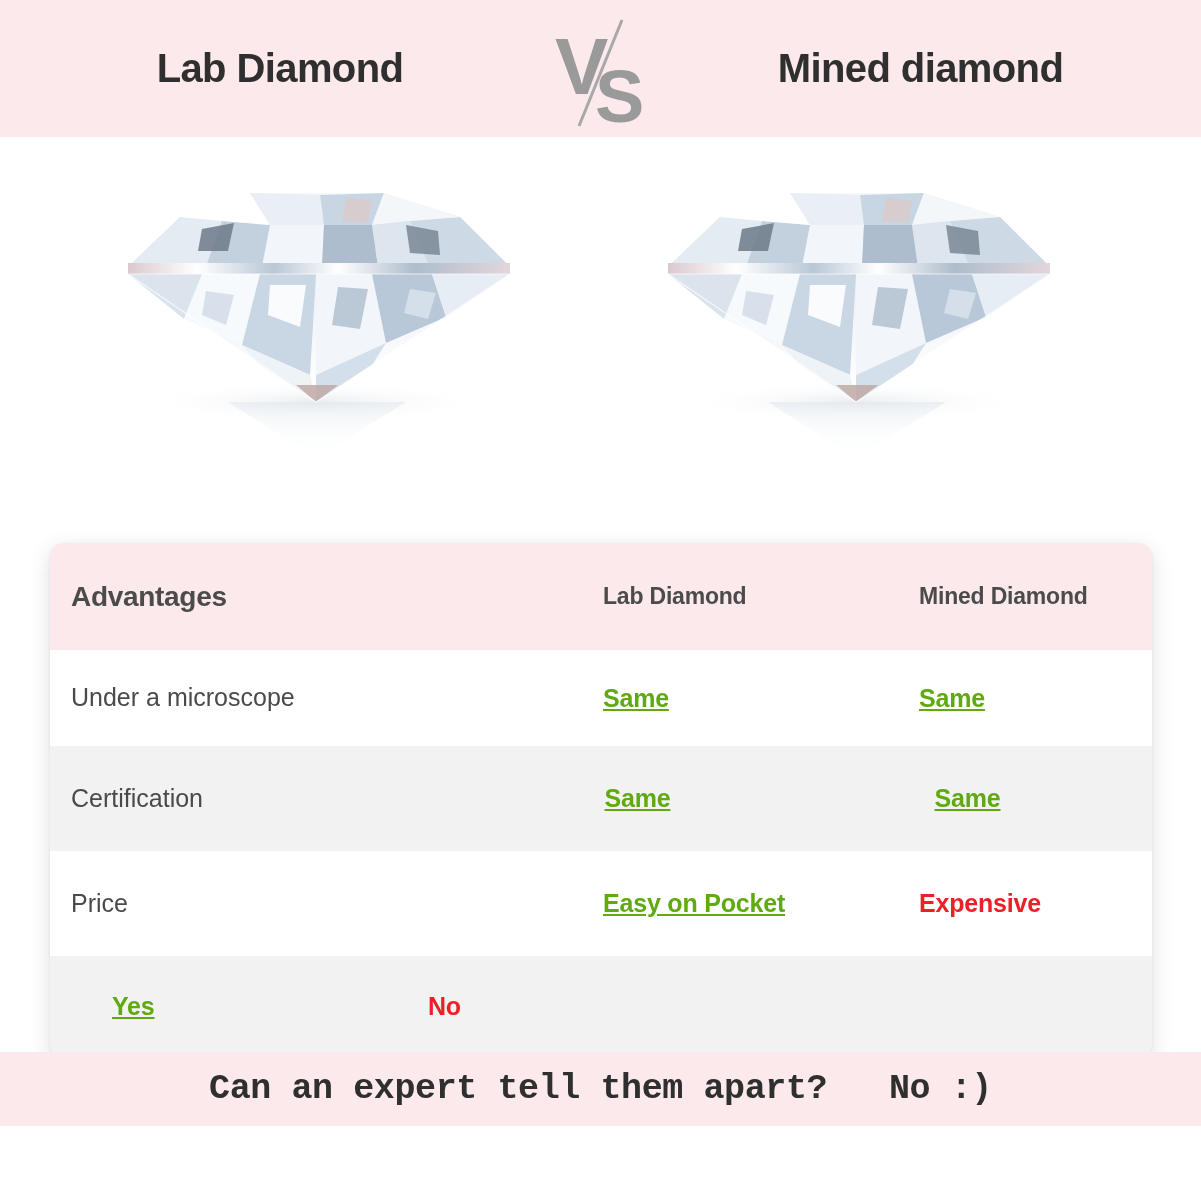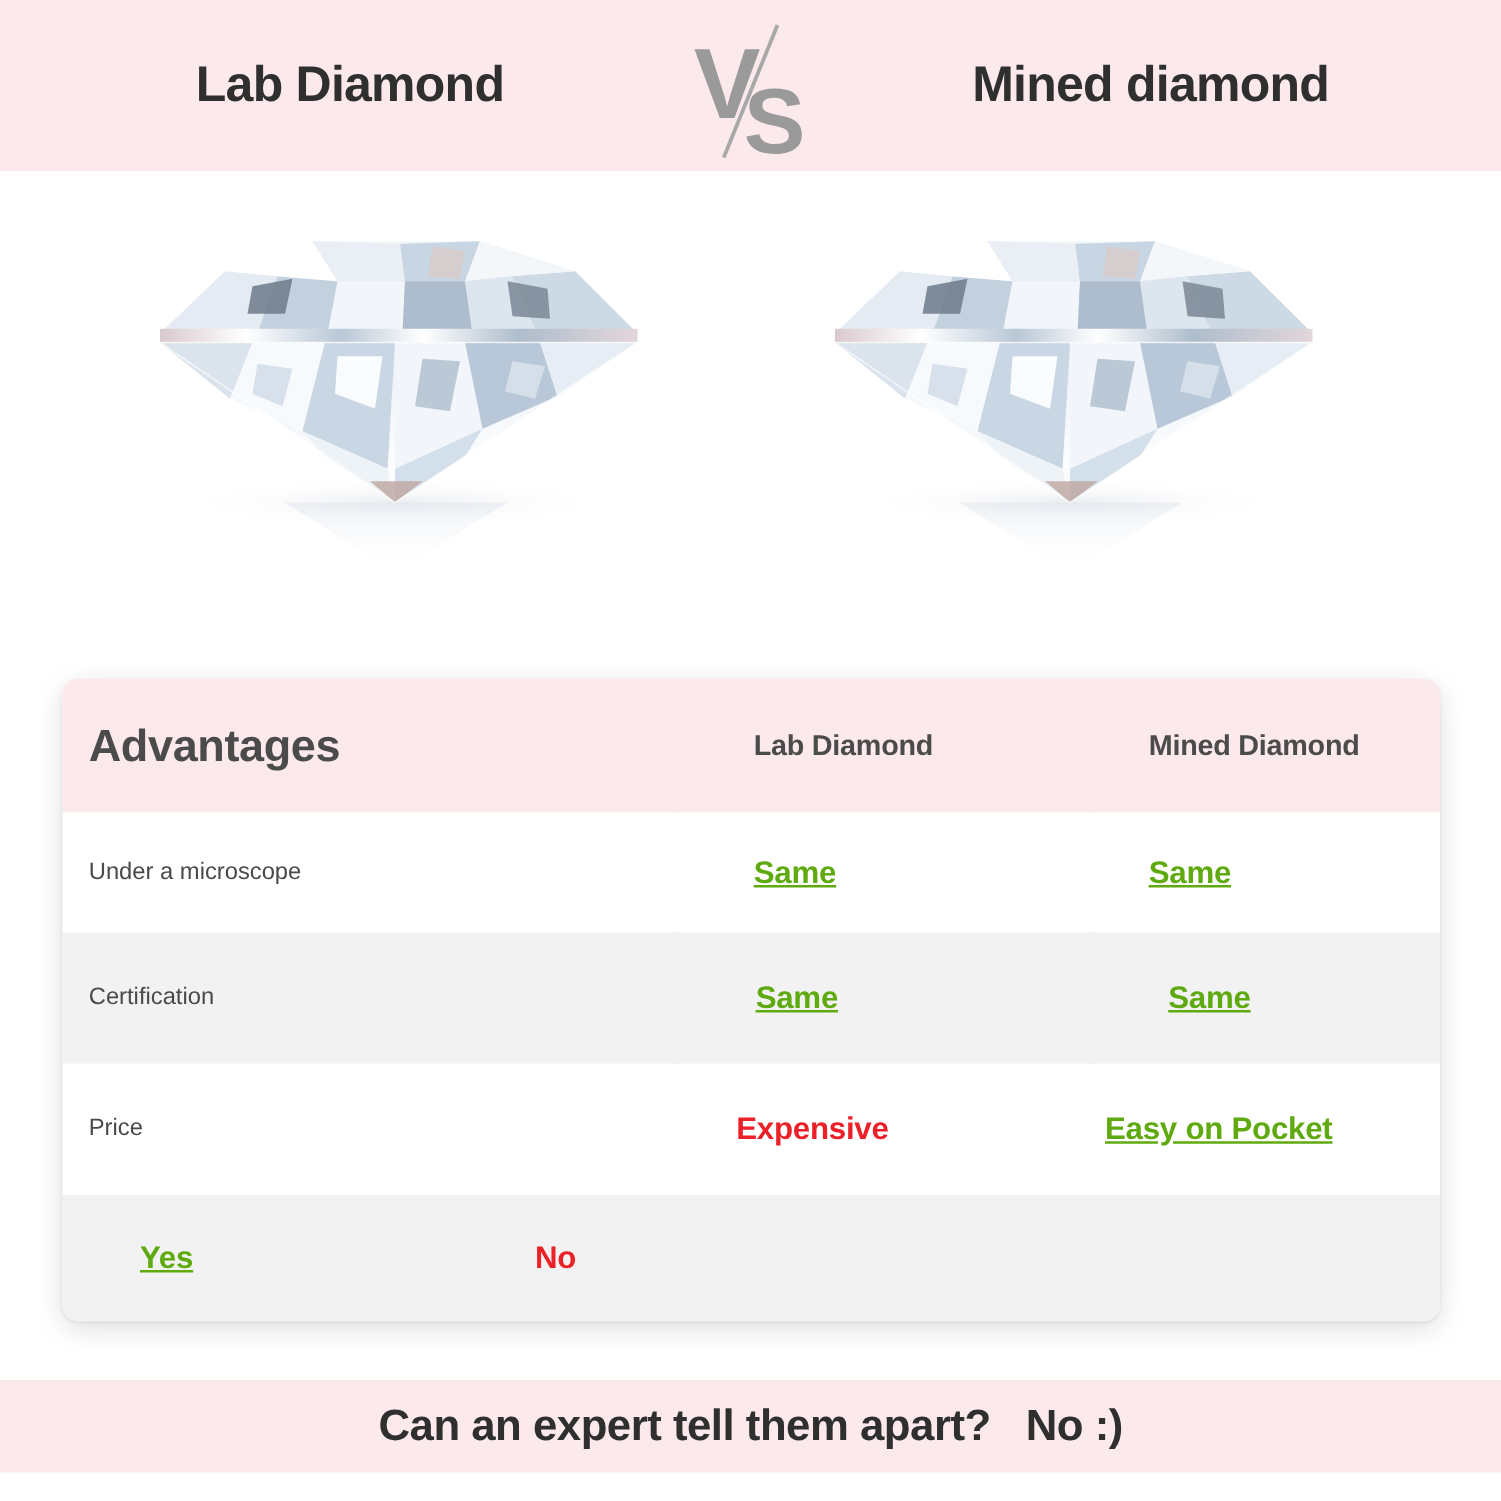--- a/index.html
+++ b/index.html
@@ -20,21 +20,21 @@
   }
 
   
   .band {
     position: absolute;
     left: 0;
     width: 1201px;
     background: #fce9ec;
   }
   #top-band { top: 0; height: 137px; }
-  #bottom-band { top: 1104px; height: 74px; }
+  #bottom-band { top: 1052px; height: 74px; font-family: Liberation Mono, monospace; }
 
   .band-inner {
     position: absolute;
     inset: 0;
     display: flex;
     align-items: center;
     justify-content: center;
   }
 
   .headline {
@@ -100,33 +100,33 @@
   .trow.r4    { height: 101px; background: #f2f2f2; }
 
   .cell { display: flex; align-items: center; }
   .c-label { width: 491px; padding-left: 21px; padding-right: 14px; }
   .c-lab   { width: 330px; padding-left: 62px; }
   .c-mined { width: 281px; padding-left: 48px; }
 
   .head .c-label { align-items: center; }
 
   .head-main {
-    font-size: 36px;
+    font-size: 28px;
     font-weight: 700;
     color: #4b4b4b;
     letter-spacing: -0.3px;
   }
   .head-col {
     font-size: 23px;
     font-weight: 700;
     color: #4b4b4b;
     letter-spacing: -0.2px;
   }
   .row-label {
-    font-size: 19px;
+    font-size: 25px;
     font-weight: 400;
     color: #4a4a4a;
     line-height: 1.42;
   }
   .val {
     font-size: 25px;
     font-weight: 700;
     letter-spacing: -0.2px;
     white-space: nowrap;
   }
@@ -340,25 +340,25 @@
       </div>
       <div class="cell c-mined">
         <span class="val good">Same</span>
       </div>
     </div>
 
     <div class="trow r3">
       <div class="cell c-label">
         <span class="row-label">Price</span>
       </div>
+      <div class="cell c-lab">
+        <span class="val good">Easy on Pocket</span>
+      </div>
       <div class="cell c-mined">
         <span class="val bad">Expensive</span>
-      </div>
-      <div class="cell c-lab">
-        <span class="val good">Easy on Pocket</span>
       </div>
     </div>
 
     <div class="trow r4">
       <div class="cell c-lab">
         <span class="val good">Yes</span>
       </div>
       <div class="cell c-mined">
         <span class="val bad">No</span>
       </div>

